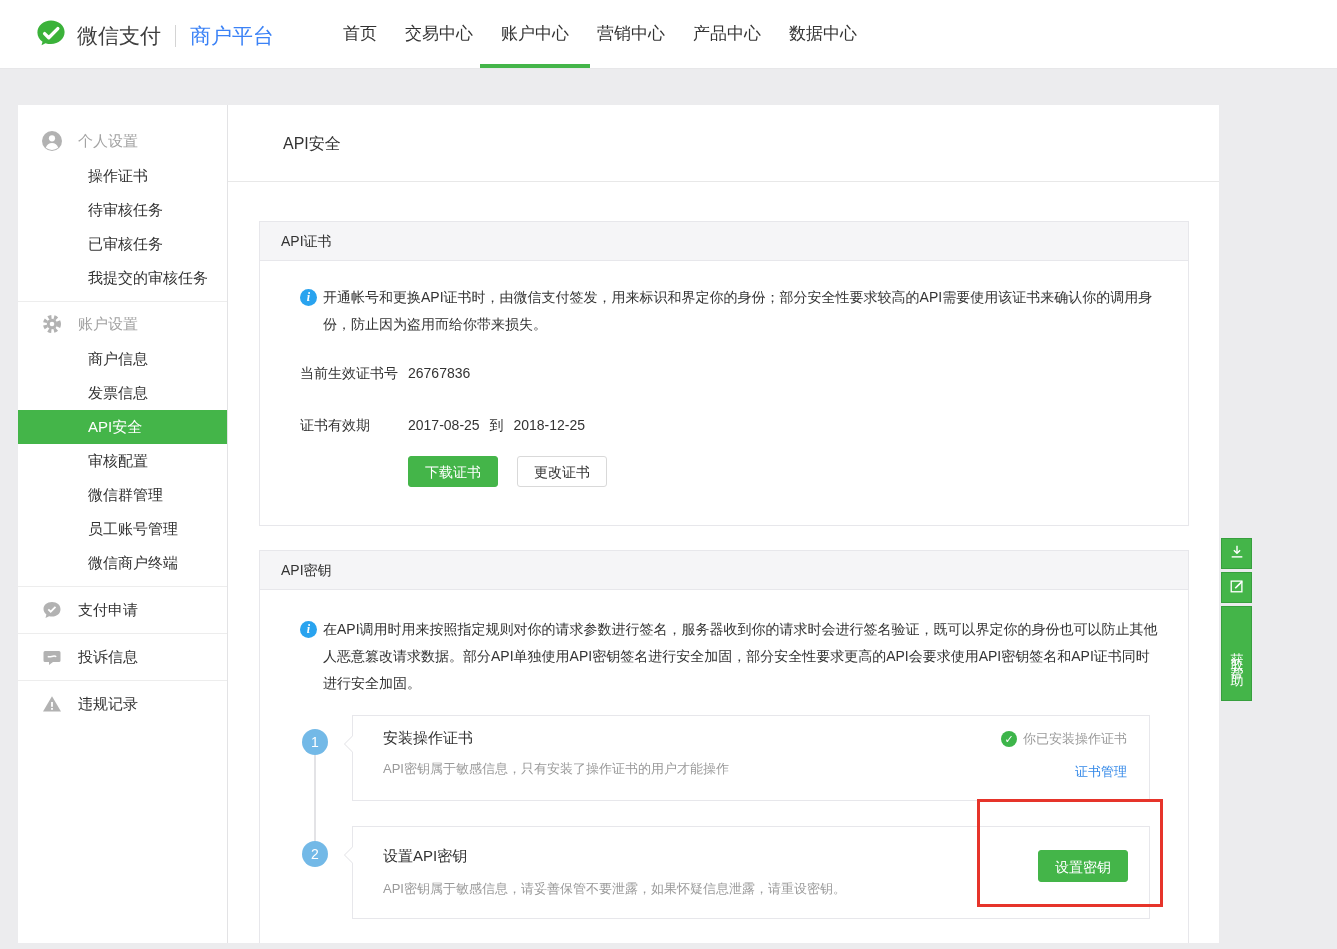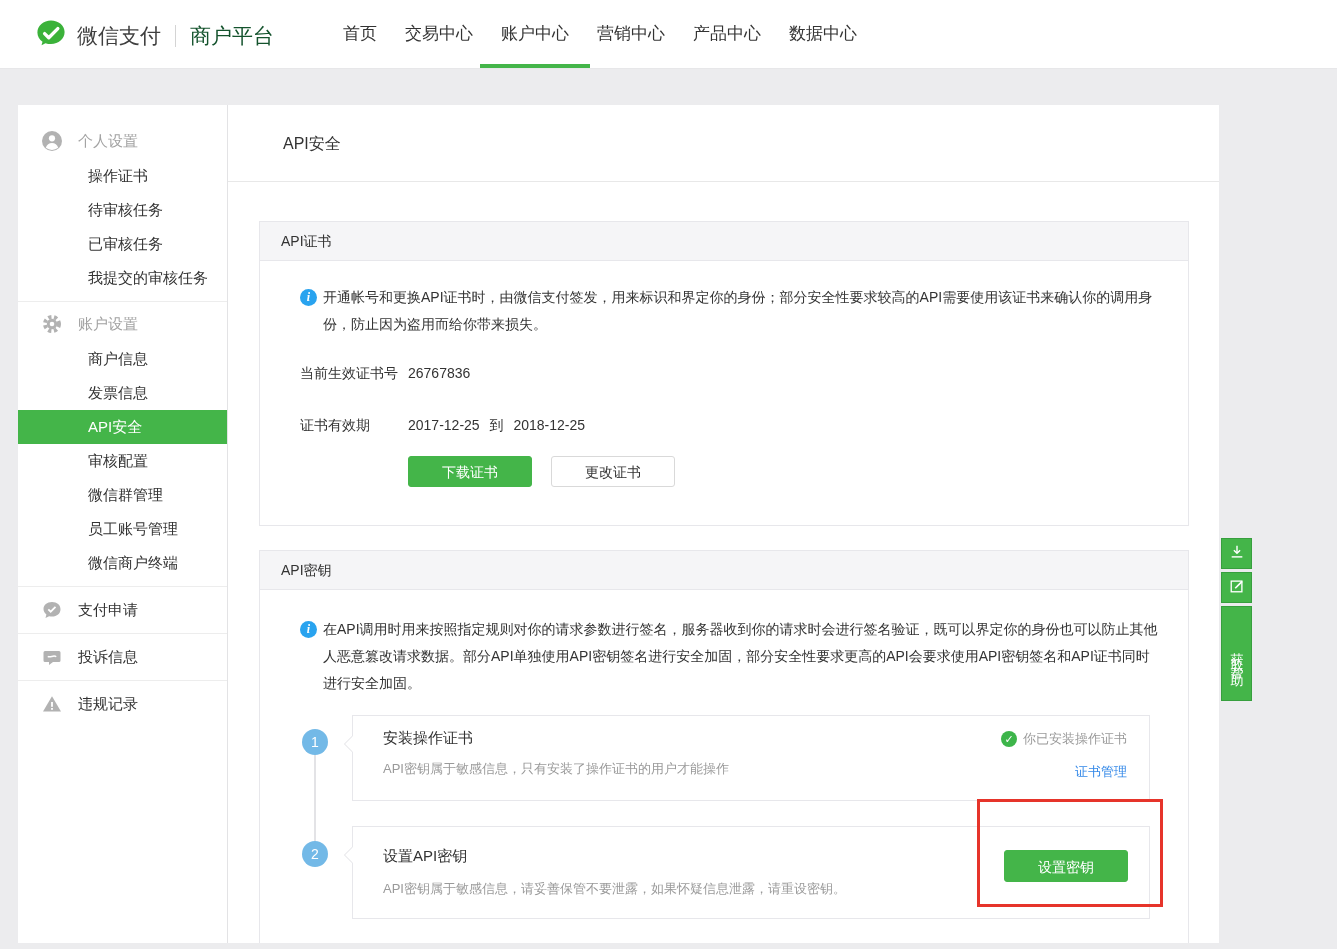--- a/index.html
+++ b/index.html
@@ -5,21 +5,21 @@
   html,body{margin:0;padding:0;}
   body{font-family:"Liberation Sans","DejaVu Sans",sans-serif;}
   .page{position:relative;width:1337px;height:949px;background:#ececee;overflow:hidden;}
 
   
   .topbar{position:absolute;left:0;top:0;width:1337px;height:68px;background:#fff;border-bottom:1px solid #e7e7e9;z-index:5;}
   .brand{position:absolute;left:35px;top:0;height:72px;display:flex;align-items:center;}
   .brand svg{width:32px;height:32px;}
   .brand-name{font-size:21px;color:#3f3f3f;margin-left:10px;}
   .brand-sep{width:1px;height:22px;background:#d4d4d4;margin:0 14px;}
-  .brand-platform{font-size:21px;color:#14532d;}
+  .brand-platform{font-size:21px;color:#3b82f6;}
   .nav{position:absolute;left:343px;top:0;height:68px;display:flex;gap:28px;}
   .nav-item{position:relative;height:68px;line-height:68px;font-size:17px;color:#333;cursor:pointer;white-space:nowrap;}
   .nav-item.active::after{content:"";position:absolute;left:-21px;right:-21px;bottom:0;height:4px;background:#44b549;}
 
   
   .sidebar{position:absolute;left:18px;top:105px;width:209px;height:838px;background:#fff;}
   .side-group-head{display:flex;align-items:center;height:36px;margin-top:18px;}
   .side-group-head .gicon{width:20px;height:20px;margin-left:24px;display:inline-flex;}
   .side-group-head .gtitle{font-size:15px;color:#a2a2a2;margin-left:16px;}
   .side-item{height:34px;line-height:34px;padding-left:70px;font-size:15px;color:#333;cursor:pointer;}
@@ -34,21 +34,21 @@
   .panel{position:absolute;left:227px;top:105px;width:991px;height:838px;background:#fff;border-left:1px solid #e3e3e5;overflow:hidden;}
   .page-head{height:76px;line-height:78px;padding-left:55px;font-size:16px;color:#333;border-bottom:1px solid #e8e8e8;}
   .sec-box{position:absolute;left:31px;width:930px;border:1px solid #e7e7eb;background:#fff;box-sizing:border-box;}
   .cert-box{top:116px;height:305px;}
   .key-box{top:445px;height:500px;}
   .sec-head{height:38px;line-height:38px;background:#f5f5f7;border-bottom:1px solid #e7e7eb;padding-left:21px;font-size:14px;color:#333;}
   .info-ico{position:absolute;width:17px;height:17px;border-radius:50%;background:#29a3ef;color:#fff;font-size:12px;font-weight:bold;font-style:italic;text-align:center;line-height:17px;font-family:"Liberation Serif",serif;}
   .info-text{position:absolute;font-size:14px;color:#333;line-height:27px;}
   .kv-label{position:absolute;left:40px;font-size:14px;color:#333;}
   .kv-value{position:absolute;left:148px;font-size:14px;color:#333;}
-  .btn{display:inline-block;box-sizing:border-box;height:31px;line-height:31px;padding:0 33px;font-size:14px;text-align:center;border-radius:3px;cursor:pointer;}
+  .btn{display:inline-block;box-sizing:border-box;height:31px;line-height:31px;padding:0 16px;font-size:14px;text-align:center;border-radius:3px;cursor:pointer;}
   .btn-green{background:#44b549;color:#fff;border:1px solid #44b549;}
   .btn-white{background:#fff;color:#333;border:1px solid #d9d9d9;}
   .cert-btns{position:absolute;left:148px;top:234px;display:flex;gap:19px;}
 
   
   .connector{position:absolute;left:54px;top:191px;width:2px;height:112px;background:#e3e3e6;}
   .step-circle{position:absolute;left:42px;width:26px;height:26px;border-radius:50%;background:#73b9e7;color:#fff;font-size:14px;text-align:center;line-height:26px;}
   .c1{top:178px;}
   .c2{top:290px;}
   .step-card{position:absolute;left:92px;width:798px;border:1px solid #e7e7eb;background:#fff;box-sizing:border-box;}
@@ -176,21 +176,21 @@
     <div class="page-head">API安全</div>
 
     <section class="sec-box cert-box">
       <div class="sec-head">API证书</div>
       <span class="info-ico" style="left:40px;top:67px;">i</span>
       <div class="info-text" style="left:63px;top:62px;width:845px;">开通帐号和更换API证书时，由微信支付签发，用来标识和界定你的身份；部分安全性要求较高的API需要使用该证书来确认你的调用身份，防止因为盗用而给你带来损失。</div>
       <div class="kv-label" style="top:143px;">当前生效证书号</div>
       <div class="kv-value" style="top:143px;">26767836</div>
       <div class="kv-label" style="top:195px;">证书有效期</div>
       <div class="kv-value" style="top:195px;">
-        <span>2017-12-25</span>
+        <span>2017-08-25</span>
         <span style="margin:0 6px;">到</span>
         <span>2018-12-25</span>
       </div>
       <div class="cert-btns">
         <span class="btn btn-green">下载证书</span>
         <span class="btn btn-white">更改证书</span>
       </div>
     </section>
 
     <section class="sec-box key-box">

